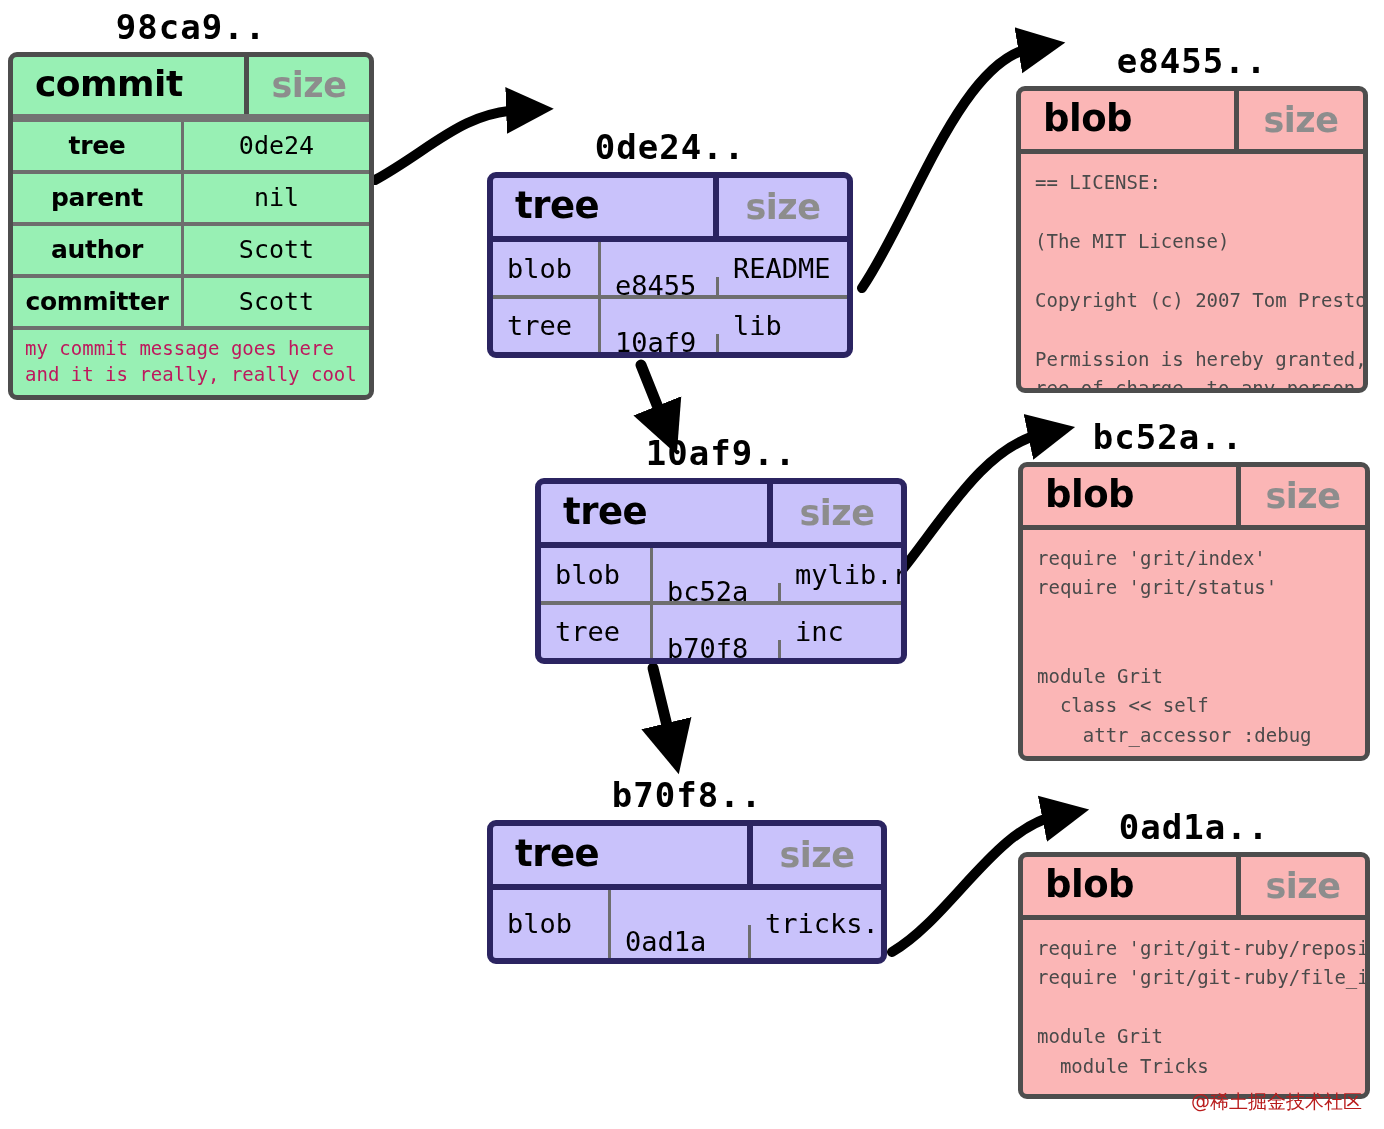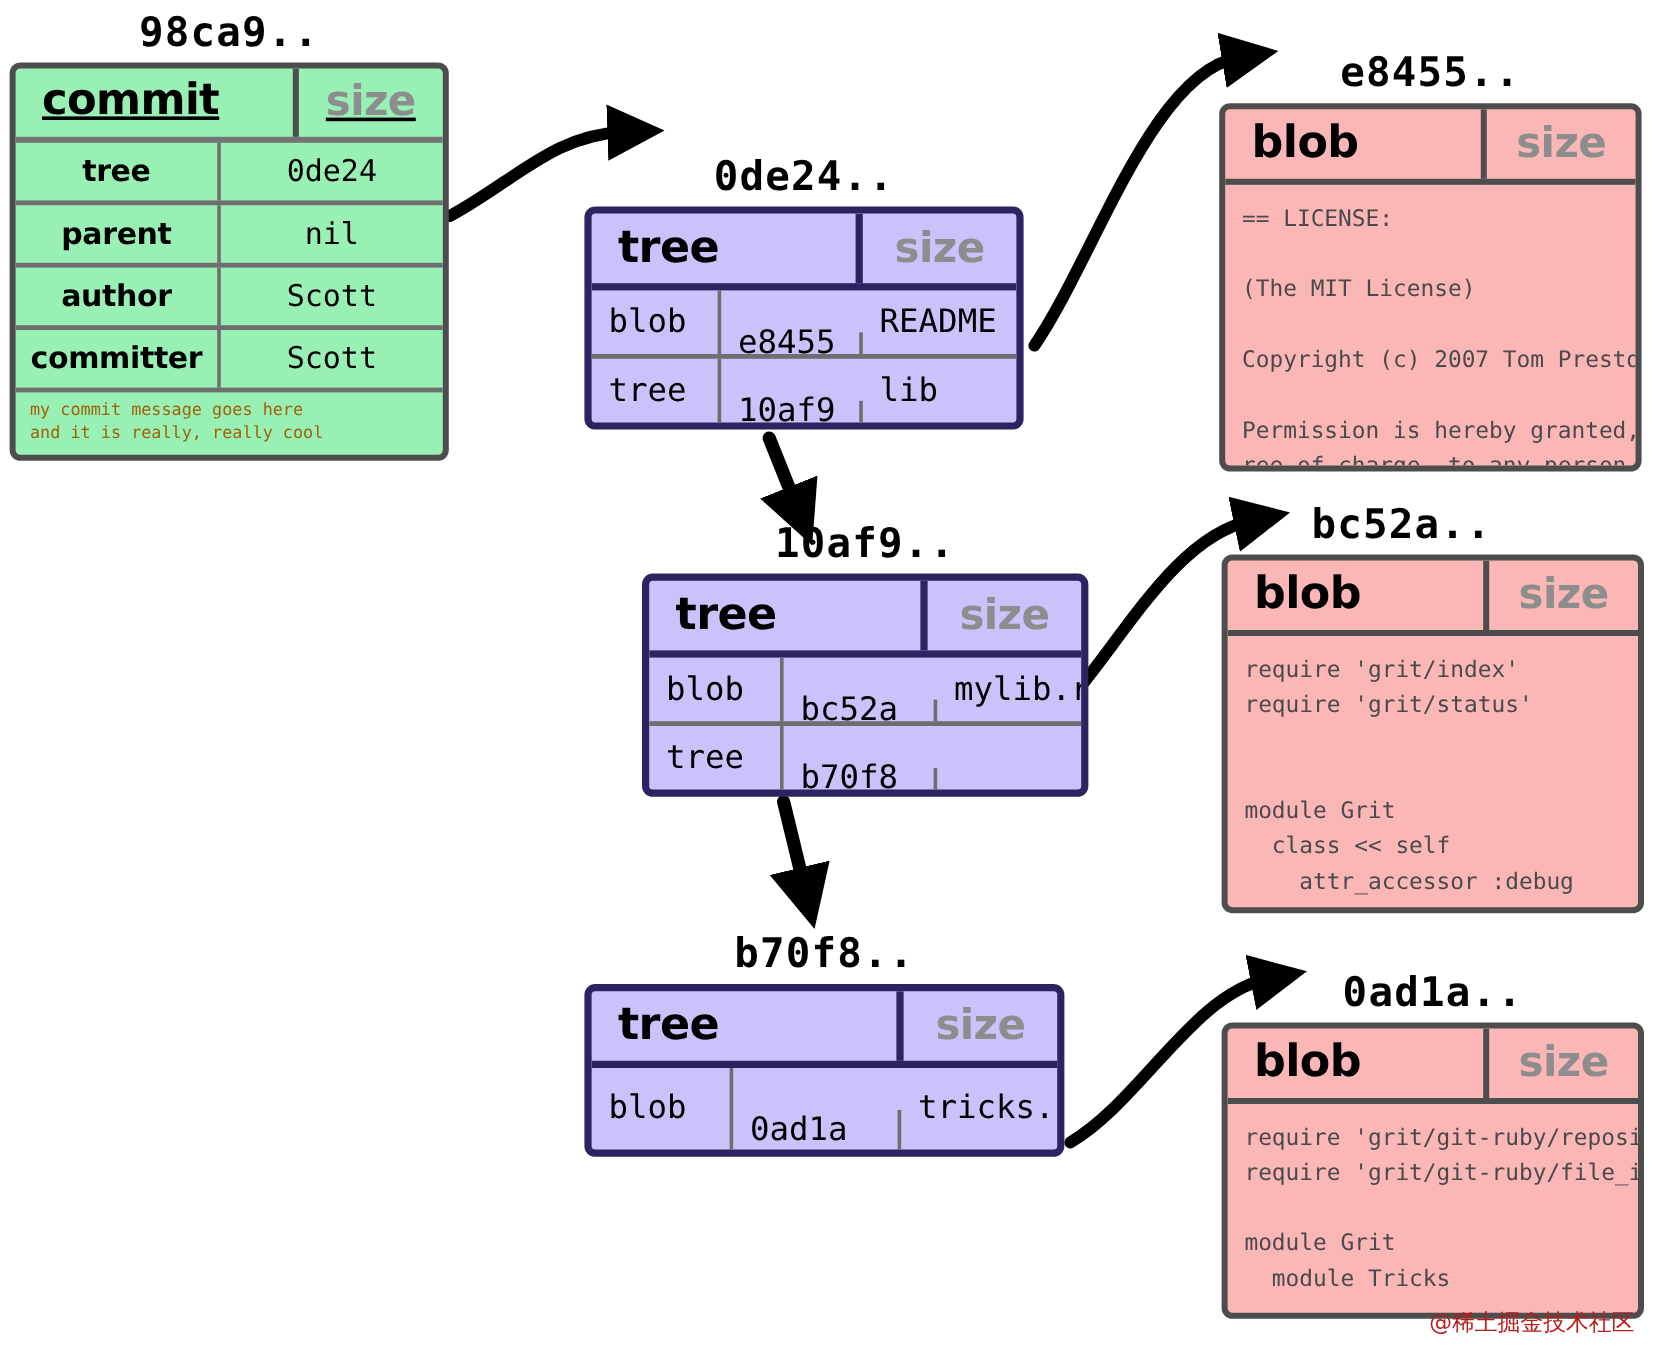--- a/index.html
+++ b/index.html
@@ -99,21 +99,21 @@
     display: flex;
     align-items: center;
     justify-content: center;
     letter-spacing: -0.5px;
   }
   .box-commit .hdr-type { font-size: 36px; }
   .box-commit .hdr-size { border-left: 5px solid #4d4d4d; width: 120px; }
   .box-tree   .hdr-size { border-left: 6px solid #2b2461; width: 128px; }
   .box-blob   .hdr-size { border-left: 5px solid #4d4d4d; width: 124px; }
 
-  .box-commit .hdr { border-bottom: 5px solid #737373; text-decoration: underline; }
+  .box-commit .hdr { border-bottom: 8px solid #737373; }
   .box-tree   .hdr { border-bottom: 6px solid #2b2461; }
   .box-blob   .hdr { border-bottom: 5px solid #4d4d4d; }
 
   
   .crow {
     display: flex;
     align-items: stretch;
     border-bottom: 4px solid #6e6e6e;
     height: 48px;
   }
@@ -134,22 +134,22 @@
     flex: 1 1 auto;
     font-family: "DejaVu Sans Mono", monospace;
     font-size: 25px;
     color: #000;
     display: flex;
     align-items: center;
     justify-content: center;
   }
   .cmsg {
     font-family: "DejaVu Sans Mono", monospace;
-    font-size: 14px;
-    color: #a16207;
+    font-size: 19px;
+    color: #be185d;
     padding: 6px 10px 8px 12px;
     line-height: 1.35;
     white-space: pre;
   }
 
   
   .trow {
     display: flex;
     align-items: stretch;
     height: 53px;
@@ -280,20 +280,21 @@
         <div class="hdr-size">size</div>
       </div>
       <div class="trow">
         <div class="tcell tcell-type">blob</div>
         <div class="tcell tcell-hash">bc52a</div>
         <div class="tcell tcell-name">mylib.rb</div>
       </div>
       <div class="trow">
         <div class="tcell tcell-type">tree</div>
         <div class="tcell tcell-hash">b70f8</div>
+        <div class="tcell tcell-name">inc</div>
       </div>
     </div>
   </div>
 
   <div class="node tree-wide2" style="left:487px; top:778px; width:400px;">
     <div class="node-title">b70f8..</div>
     <div class="box box-tree" style="width:400px;">
       <div class="hdr">
         <div class="hdr-type">tree</div>
         <div class="hdr-size">size</div>

